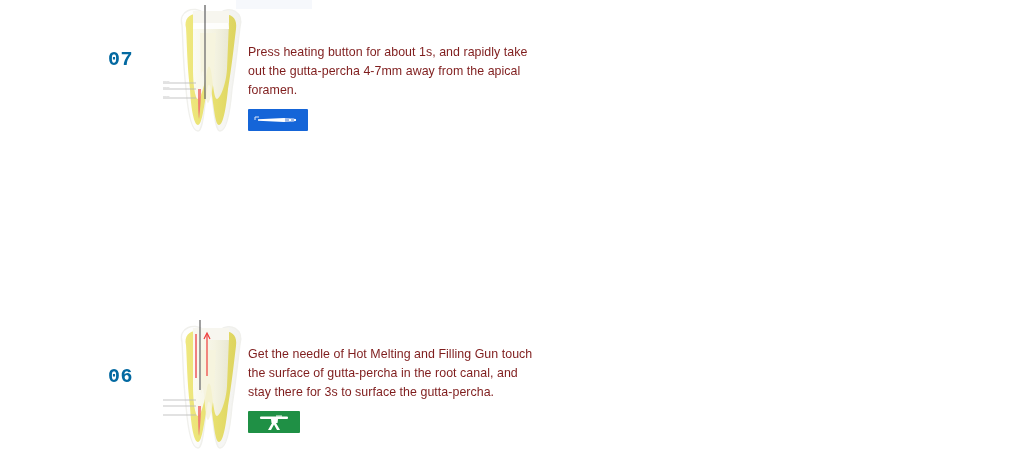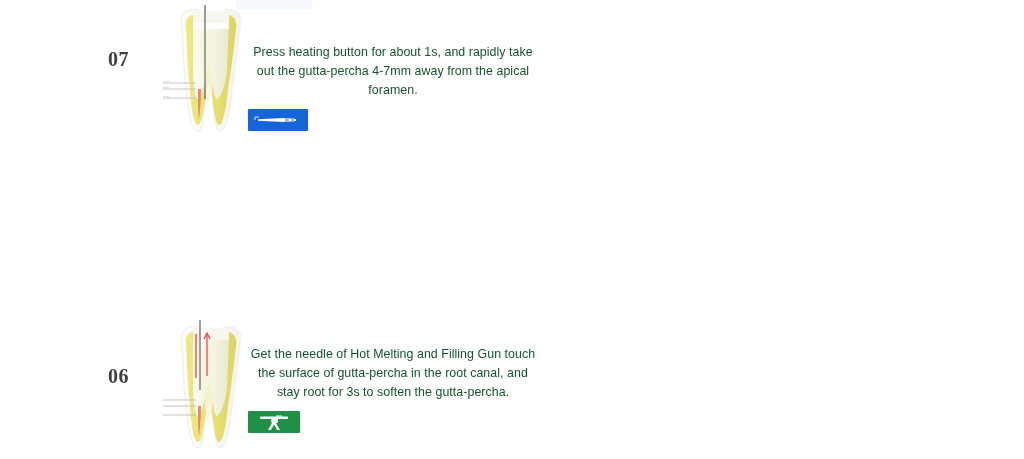--- a/index.html
+++ b/index.html
@@ -32,25 +32,25 @@
   .step {
     position: relative;
     display: flex;
     align-items: flex-start;
     box-sizing: border-box;
   }
 
   
   .step-num {
     position: absolute;
-    color: #404040;
+    color: #0369a1;
     font-size: 20px;
     font-weight: 700;
     letter-spacing: 0.5px;
-    font-family: Liberation Serif, serif;
+    font-family: Liberation Mono, monospace;
   }
   .step-col-left .step-num { left: 108px; }
 
   .row1 .step-num { top: 48px; }
   .row2 .step-num { top: 205px; }
 
   
   .tooth-wrap {
     position: absolute;
     width: 100px;
@@ -65,27 +65,26 @@
   
   .step-body {
     position: absolute;
   }
   .step-col-left .step-body { left: 248px; width: 290px; }
 
   .row1.step-col-left .step-body { top: 43px; }
   .row2.step-col-left .step-body { top: 185px; }
 
   .step-text {
-    color: #14532d;
+    color: #7f1d1d;
     font-size: 12.4px;
     line-height: 19px;
     font-family: "Liberation Sans", sans-serif;
     margin: 0;
     letter-spacing: 0.05px;
-    text-align: center;
   }
 
   
   .tool-badge {
     margin-top: 9px;
     width: 52px;
     height: 22px;
     border-radius: 1px;
     display: flex;
     align-items: center;
@@ -191,21 +190,21 @@
             <path d="M44 19 L47 13 L50 19"></path>
           </g>
           <g stroke="#b6b6b6" stroke-width="0.8">
             <line x1="3" y1="80" x2="36" y2="80"></line>
               <line x1="3" y1="86" x2="36" y2="86"></line>
               <line x1="3" y1="95" x2="36" y2="95"></line>
           </g>
         </svg>
       </div>
       <div class="step-body">
-        <p class="step-text">Get the needle of Hot Melting and Filling Gun touch the surface of gutta-percha in the root canal, and stay root for 3s to soften the gutta-percha.</p>
+        <p class="step-text">Get the needle of Hot Melting and Filling Gun touch the surface of gutta-percha in the root canal, and stay there for 3s to surface the gutta-percha.</p>
         <div class="tool-badge badge-green">
           <svg width="40" height="20" viewBox="0 0 40 20" xmlns="http://www.w3.org/2000/svg">
             <rect x="6" y="4.5" width="28" height="2.6" rx="1" fill="#ffffff"></rect>
             <rect x="22" y="3.4" width="6" height="1.6" fill="#cfe8d6"></rect>
             <path d="M17 7 L24 7 L23.5 11 L17.5 11 Z" fill="#ffffff"></path>
             <path d="M18 11 L14 18 L17 18 L20 12.5 L23 18 L26 18 L22 11 Z" fill="#ffffff"></path>
           </svg>
         </div>
       </div>
     </div>

